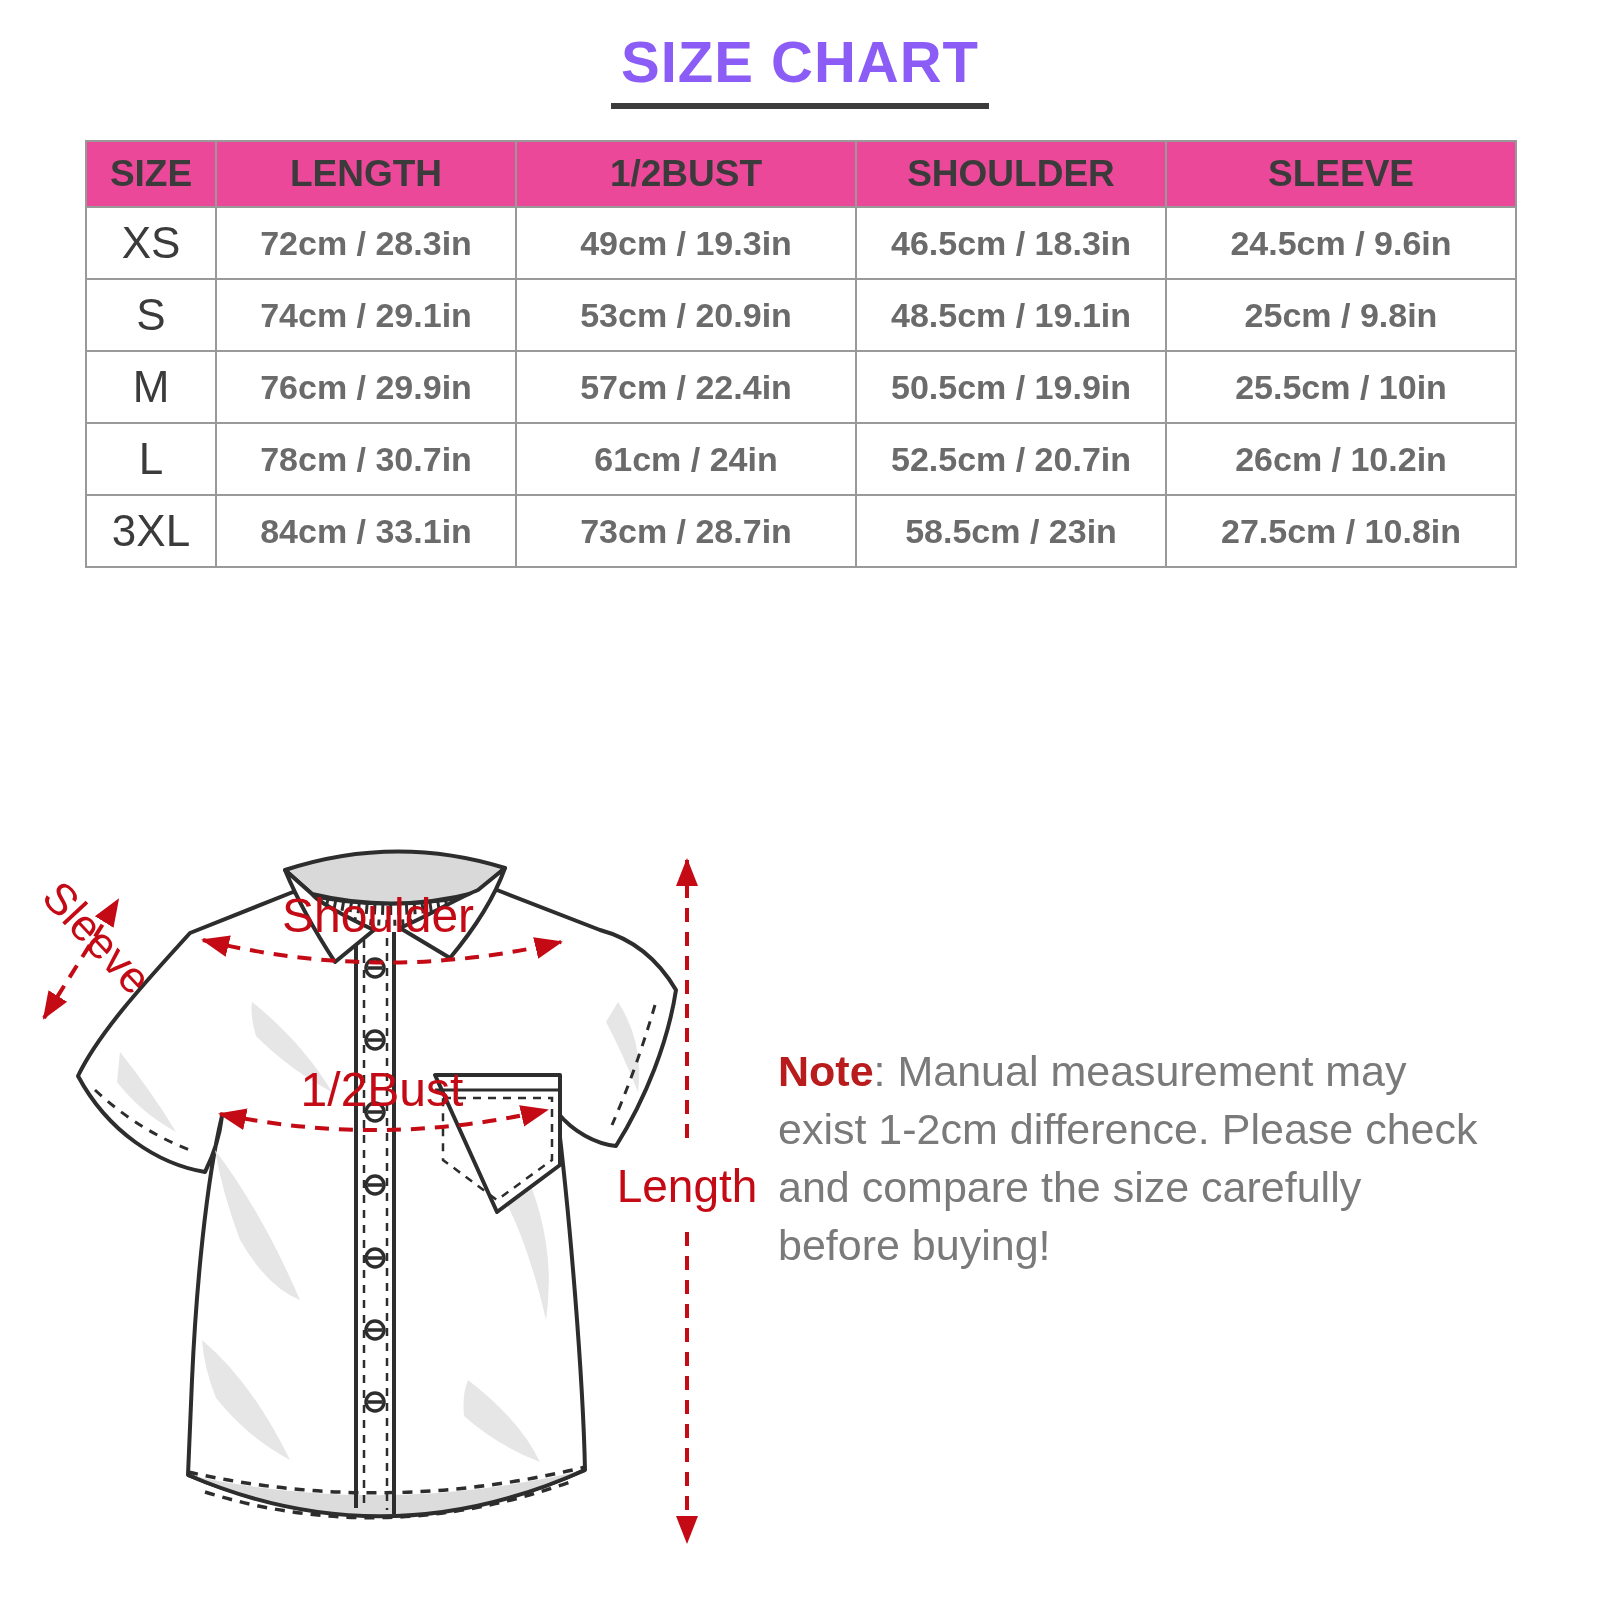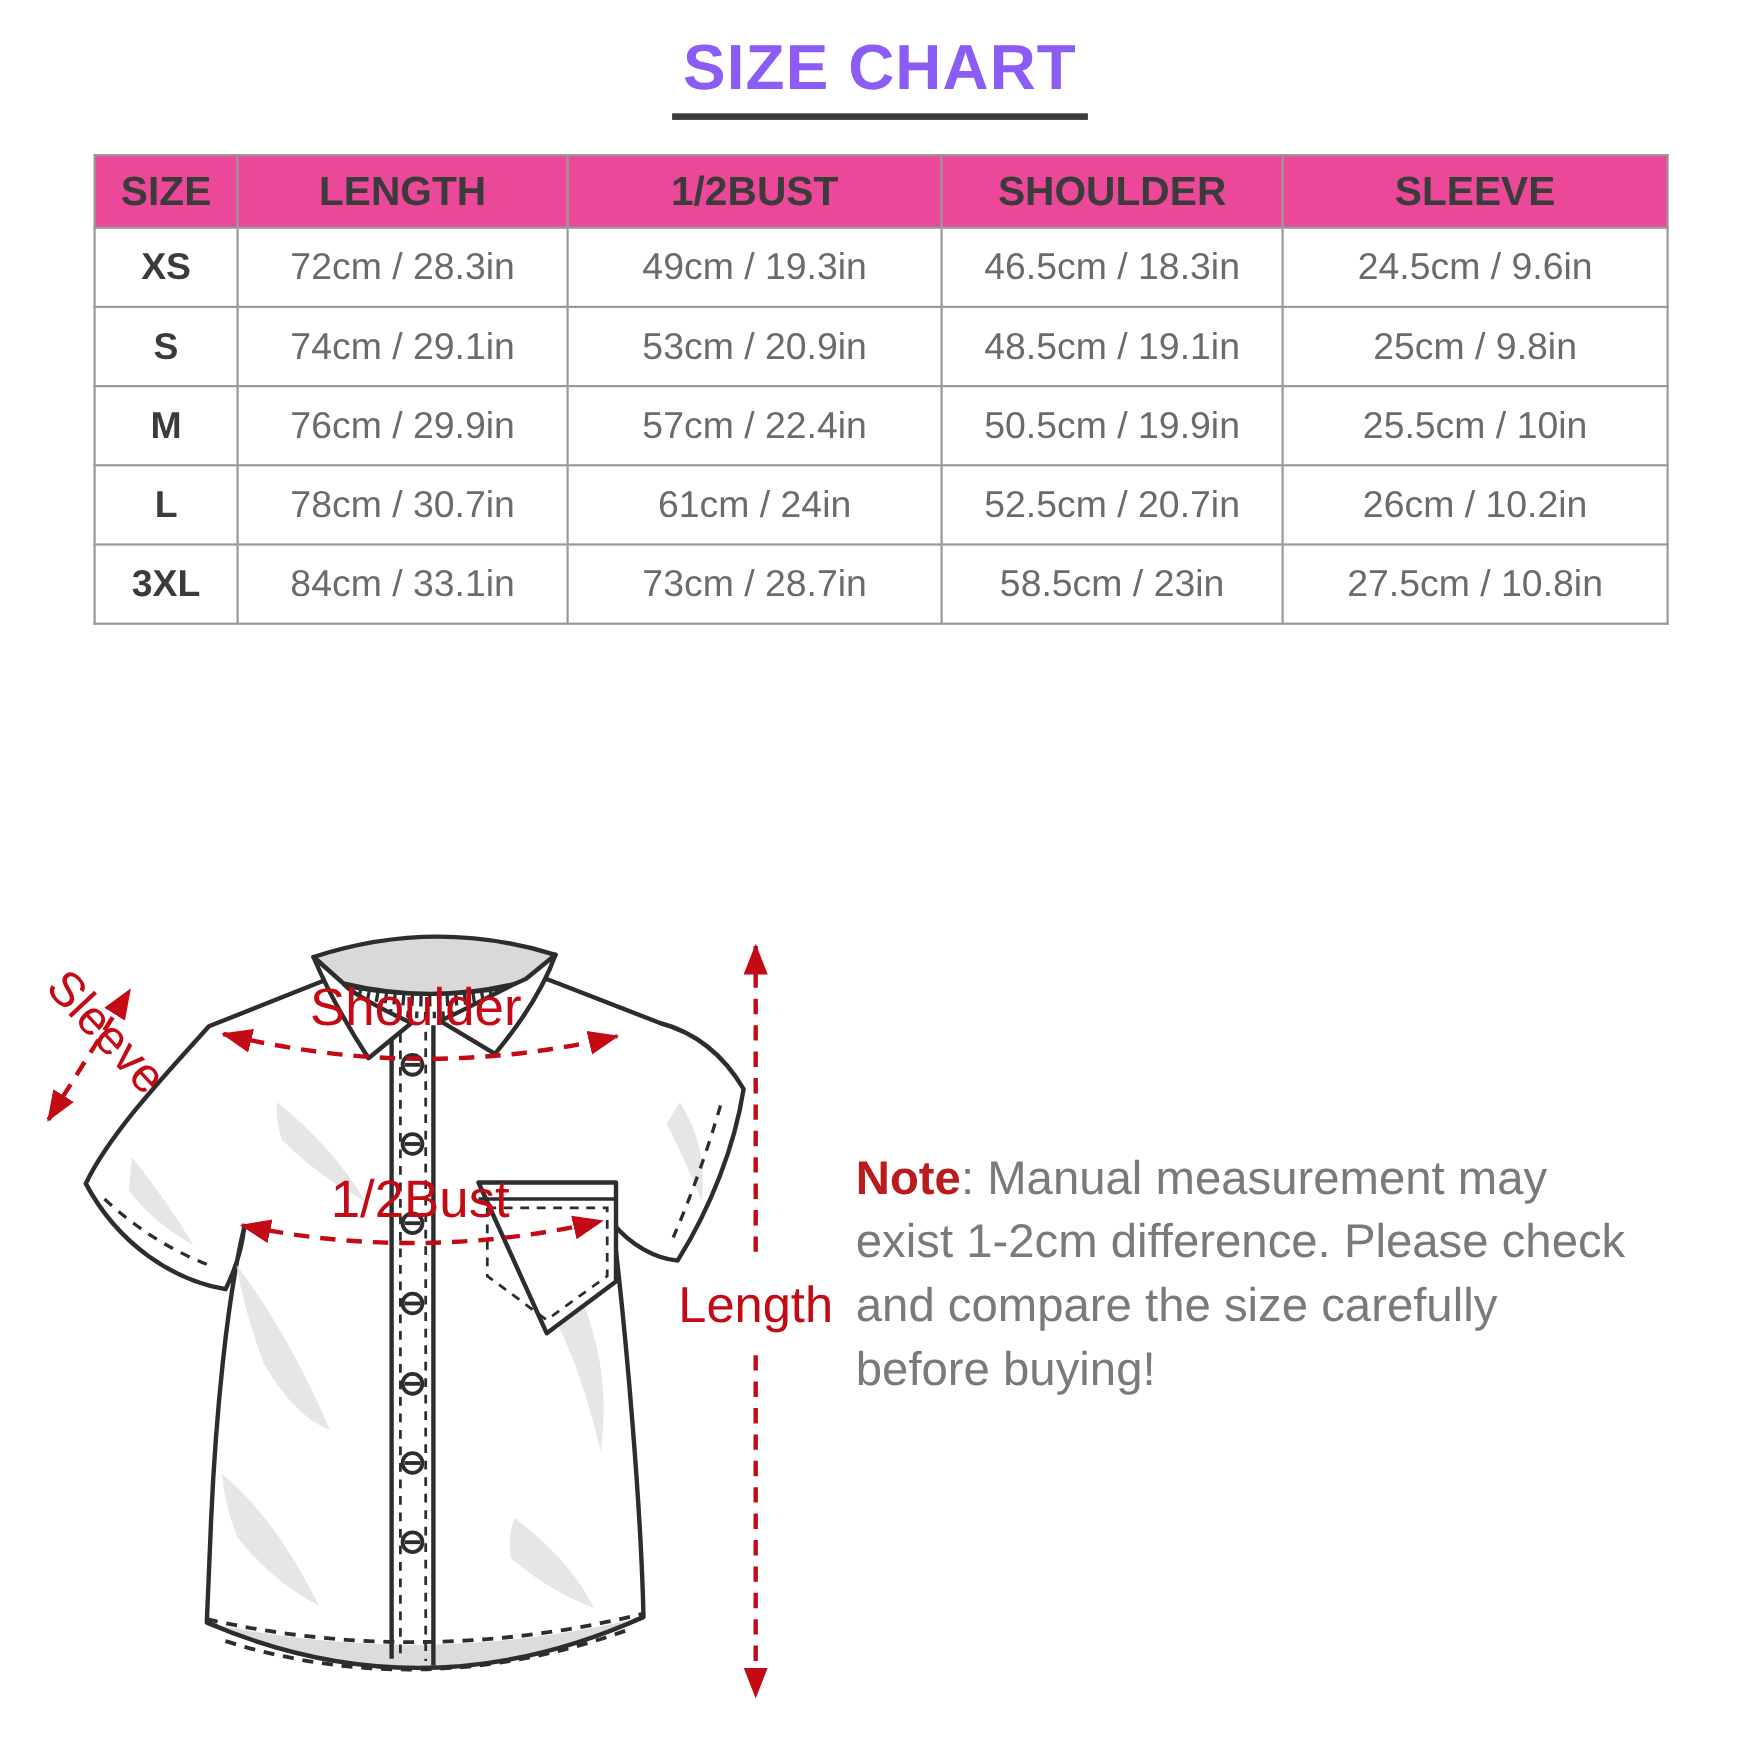--- a/index.html
+++ b/index.html
@@ -16,22 +16,22 @@
     position:absolute;left:85px;top:140px;width:1430px;
     border-collapse:collapse;table-layout:fixed;
   }
   table.size-table th, table.size-table td{
     border:2px solid #999999;text-align:center;vertical-align:middle;
     height:70px;padding:0;white-space:nowrap;
   }
   table.size-table thead th{
     height:64px;font-size:37px;font-weight:bold;color:#3b3b3b;background:#ec4899;
   }
-  table.size-table tbody th{font-size:34px;font-weight:bold;color:#3b3b3b;}
-  table.size-table tbody td{font-size:34px;font-weight:normal;color:#6b6b6b;}
+  table.size-table tbody th{font-size:44px;font-weight:normal;color:#3b3b3b;}
+  table.size-table tbody td{font-size:34px;font-weight:bold;color:#6b6b6b;}
   col.c-size{width:130px;} col.c-length{width:300px;} col.c-bust{width:340px;}
   col.c-shoulder{width:310px;} col.c-sleeve{width:350px;}
   .shirt-svg{position:absolute;left:0;top:820px;width:760px;height:770px;}
   .note{
     position:absolute;left:778px;top:1042px;width:700px;
     font-size:43px;line-height:58px;color:#7a7a7a;margin:0;
   }
   .note b{color:#b91c1c;font-weight:bold;}
 </style>
 </head>

